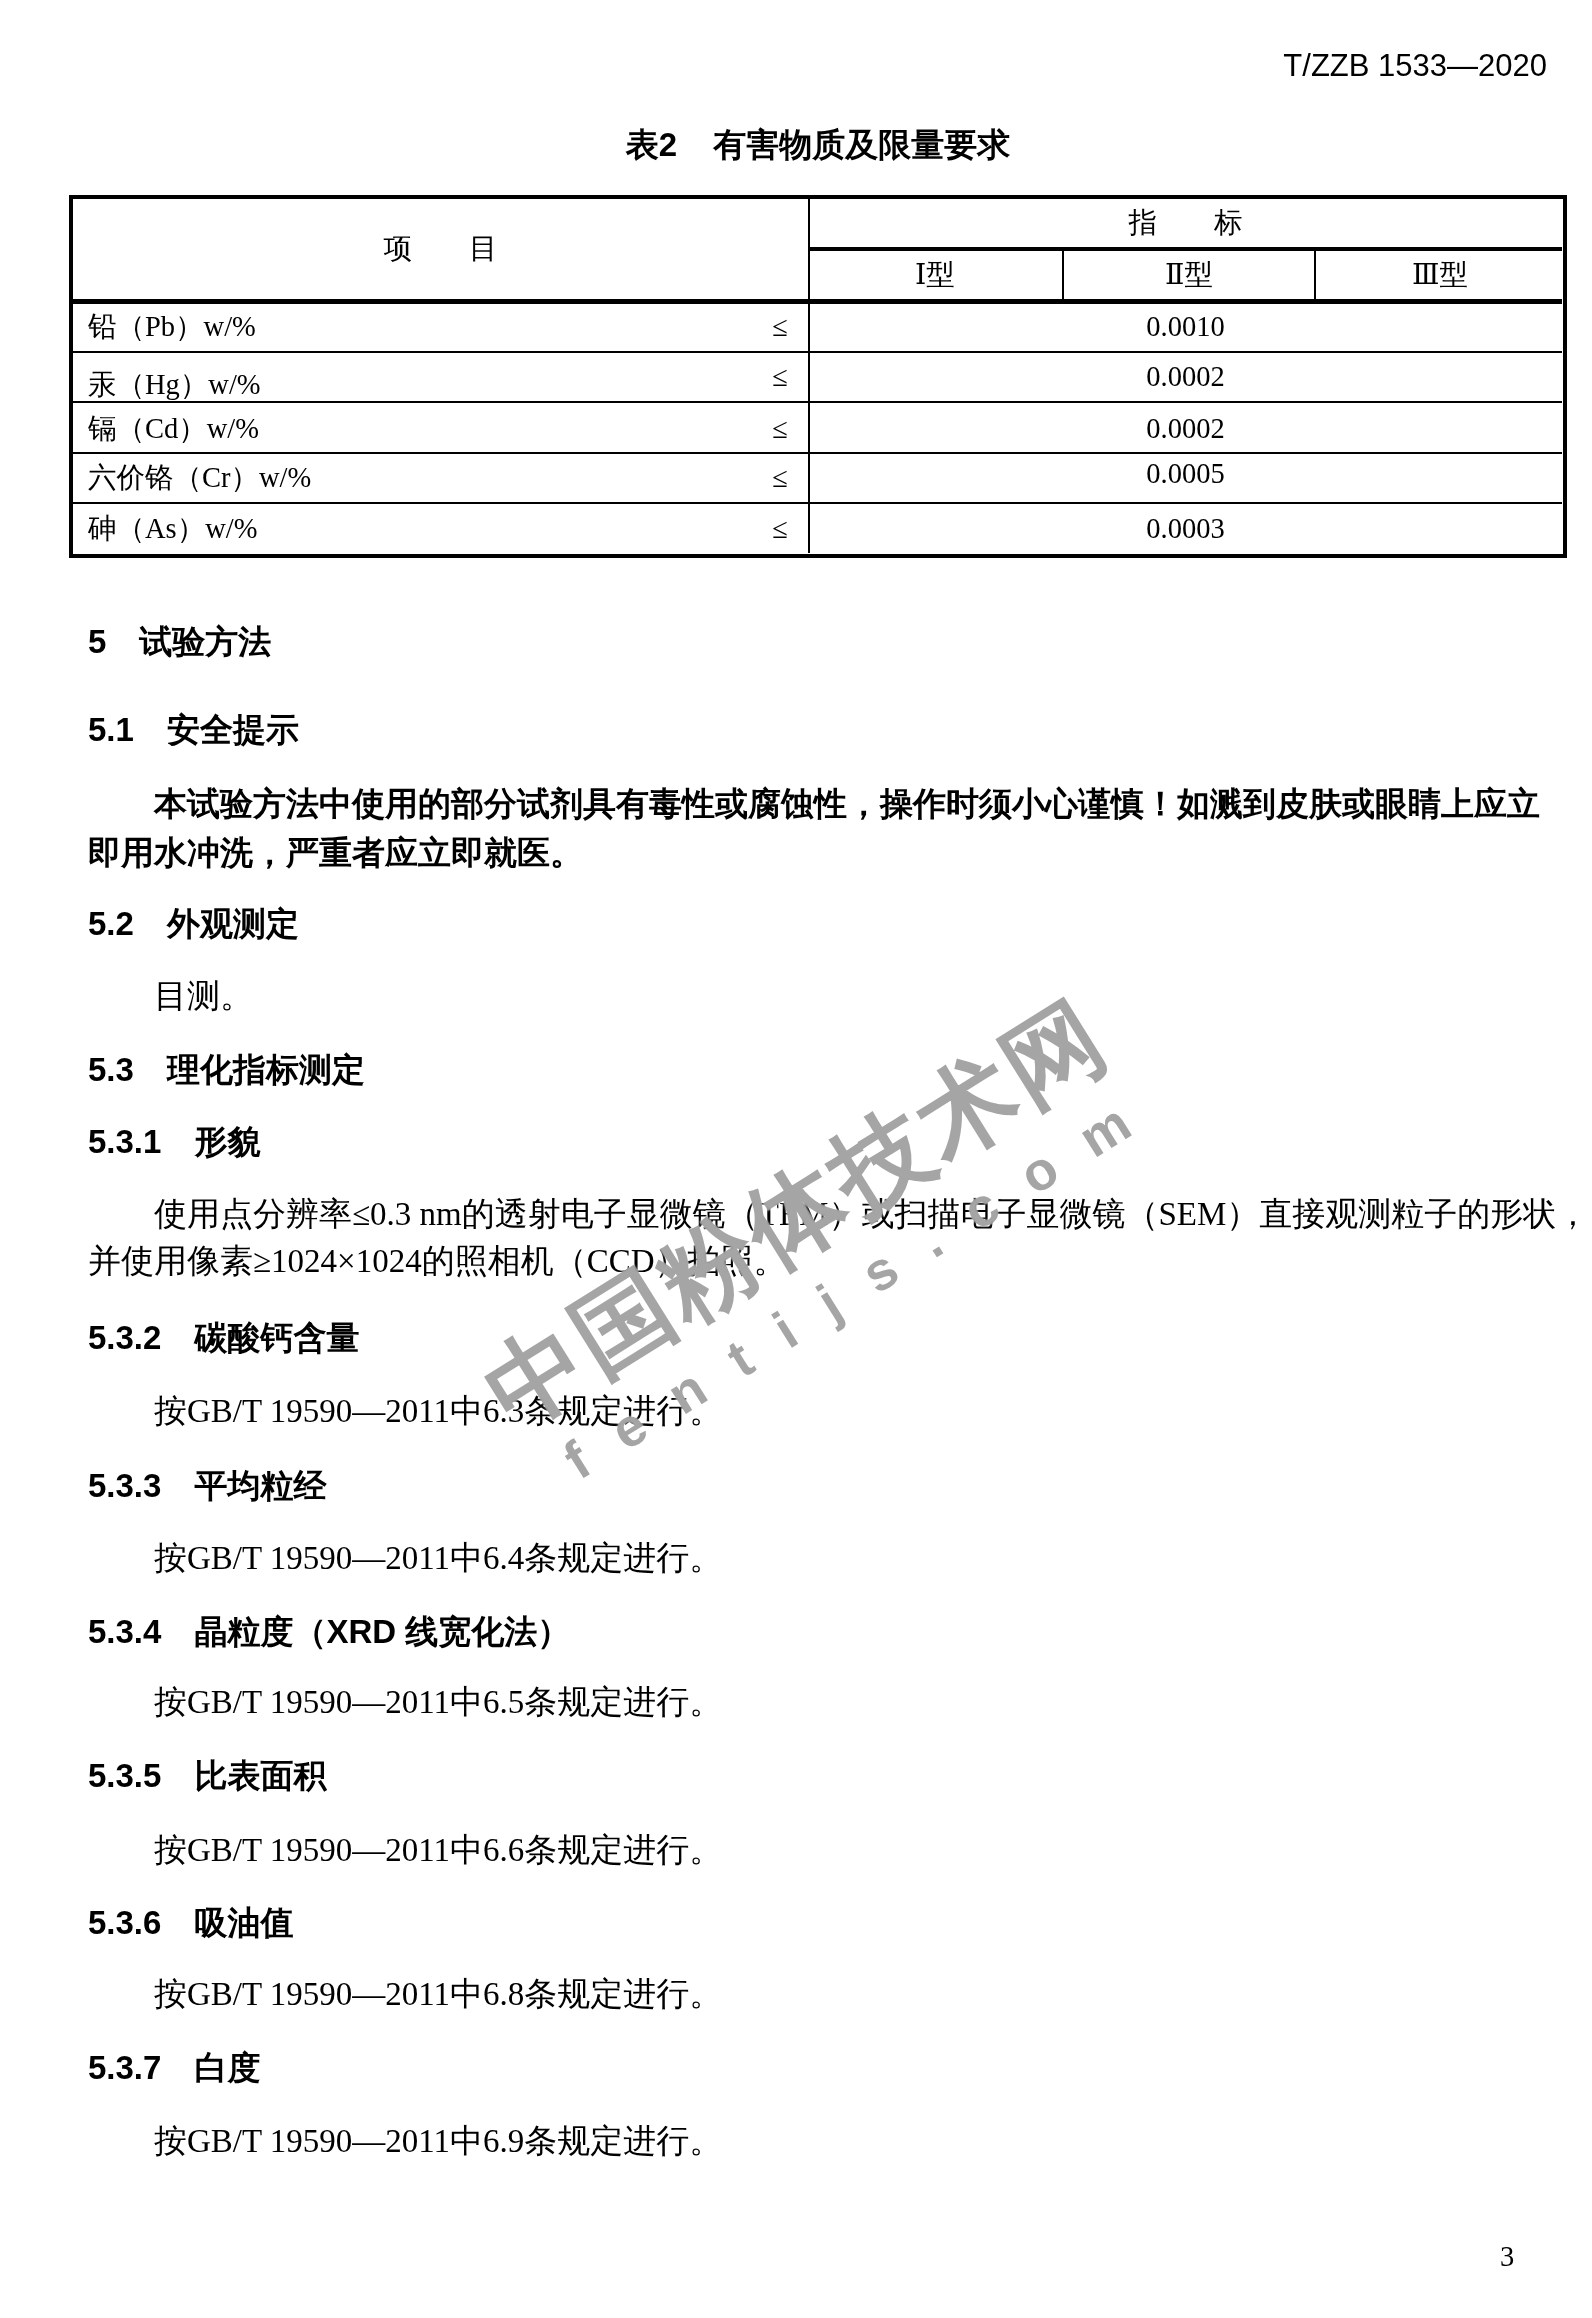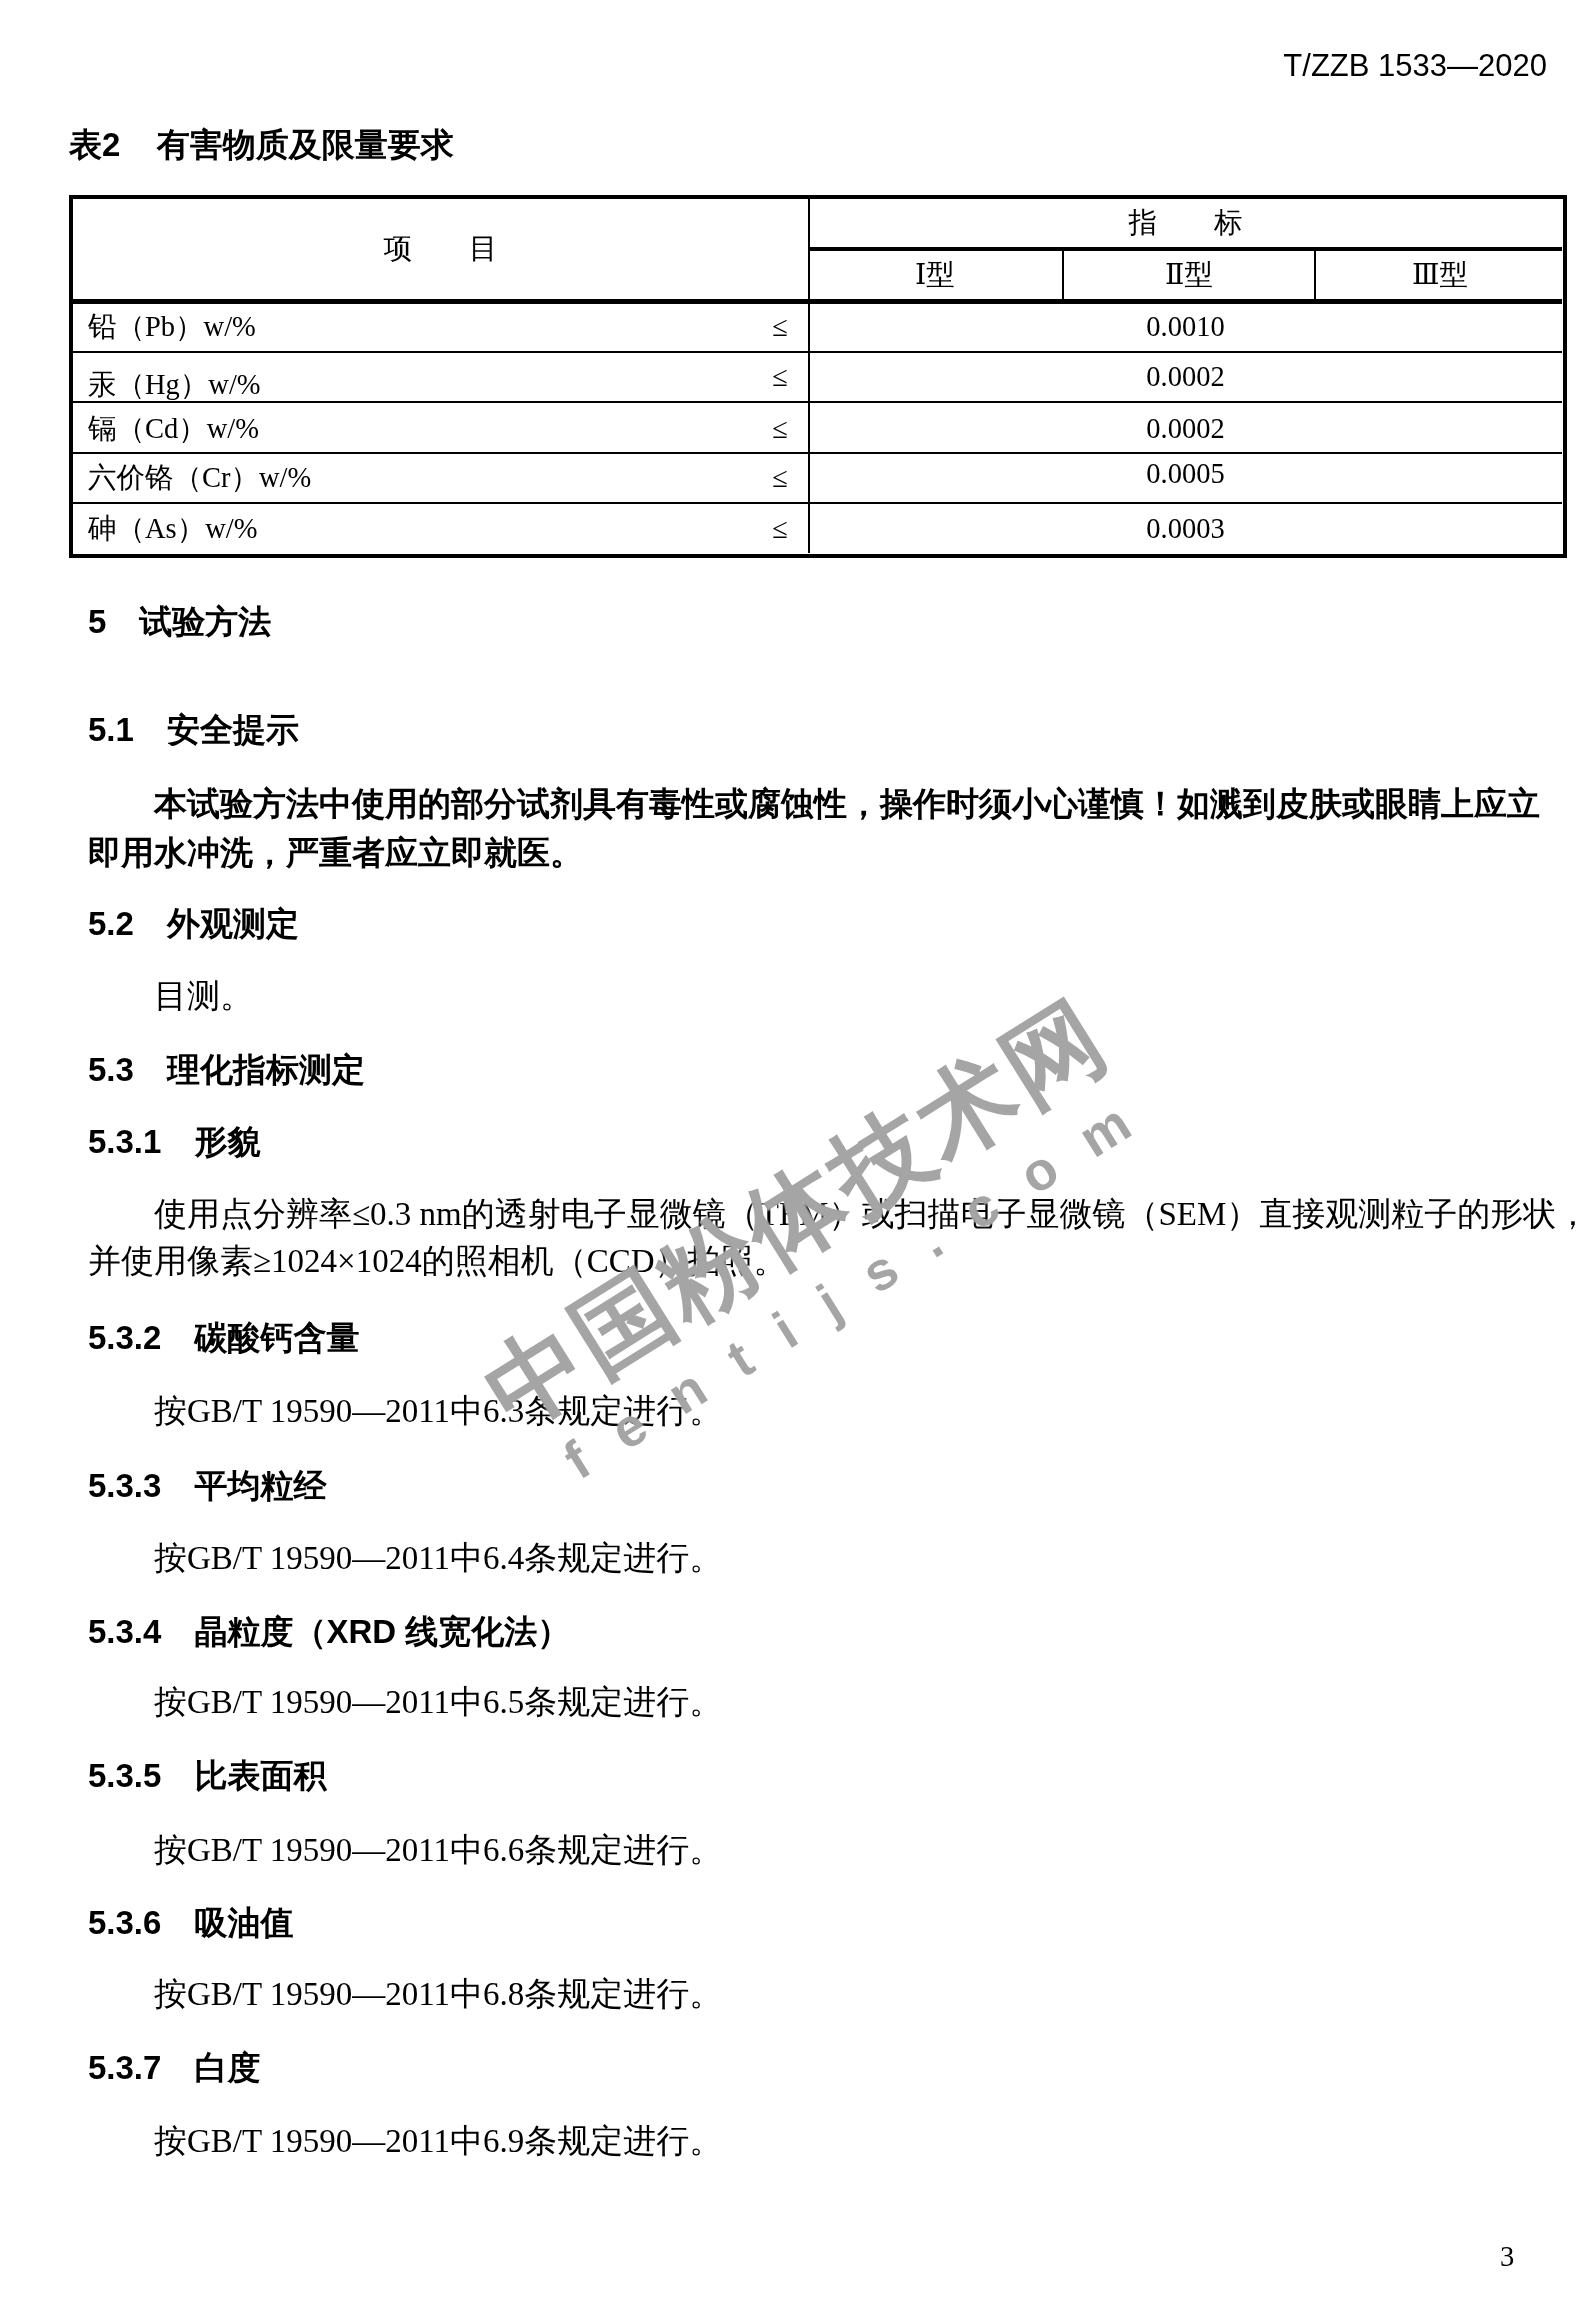--- a/index.html
+++ b/index.html
@@ -24,21 +24,21 @@
   }
 
   .caption {
     position: absolute;
     left: 69px;
     top: 121px;
     width: 1498px;
     line-height: 48px;
     font-size: 33px;
     font-weight: bold;
-    text-align: left;
+    text-align: center;
     white-space: nowrap;
   }
   .caption .cap-num { margin-right: 1.1em; }
 
   
   .tbl {
     position: absolute;
     left: 69px;
     top: 195px;
     width: 1498px;
@@ -137,21 +137,21 @@
 
     <div class="cell left" style="left:15px;top:255px;width:599px;height:48px;">六价铬（Cr）w/%</div>
     <div class="cell right" style="left:644px;top:255px;width:71px;height:48px;">≤</div>
     <div class="cell" style="left:736px;top:255px;width:753px;height:40px;">0.0005</div>
 
     <div class="cell left" style="left:15px;top:306px;width:599px;height:48px;">砷（As）w/%</div>
     <div class="cell right" style="left:644px;top:306px;width:71px;height:48px;">≤</div>
     <div class="cell" style="left:736px;top:306px;width:753px;height:48px;">0.0003</div>
   </div>
 
-  <div class="blk h sans" style="top:598px;text-align:right;">
+  <div class="blk h sans" style="top:618px;text-align:right;">
     <span class="hn">5</span><span>试验方法</span>
   </div>
 
   <div class="blk h sans" style="top:706px;">
     <span class="hn">5.1</span><span>安全提示</span>
   </div>
   <div class="blk p warn sans" style="top:779px;">
     <span class="line indent">本试验方法中使用的部分试剂具有毒性或腐蚀性，操作时须小心谨慎！如溅到皮肤或眼睛上应立</span>
     <span class="line">即用水冲洗，严重者应立即就医。</span>
   </div>

